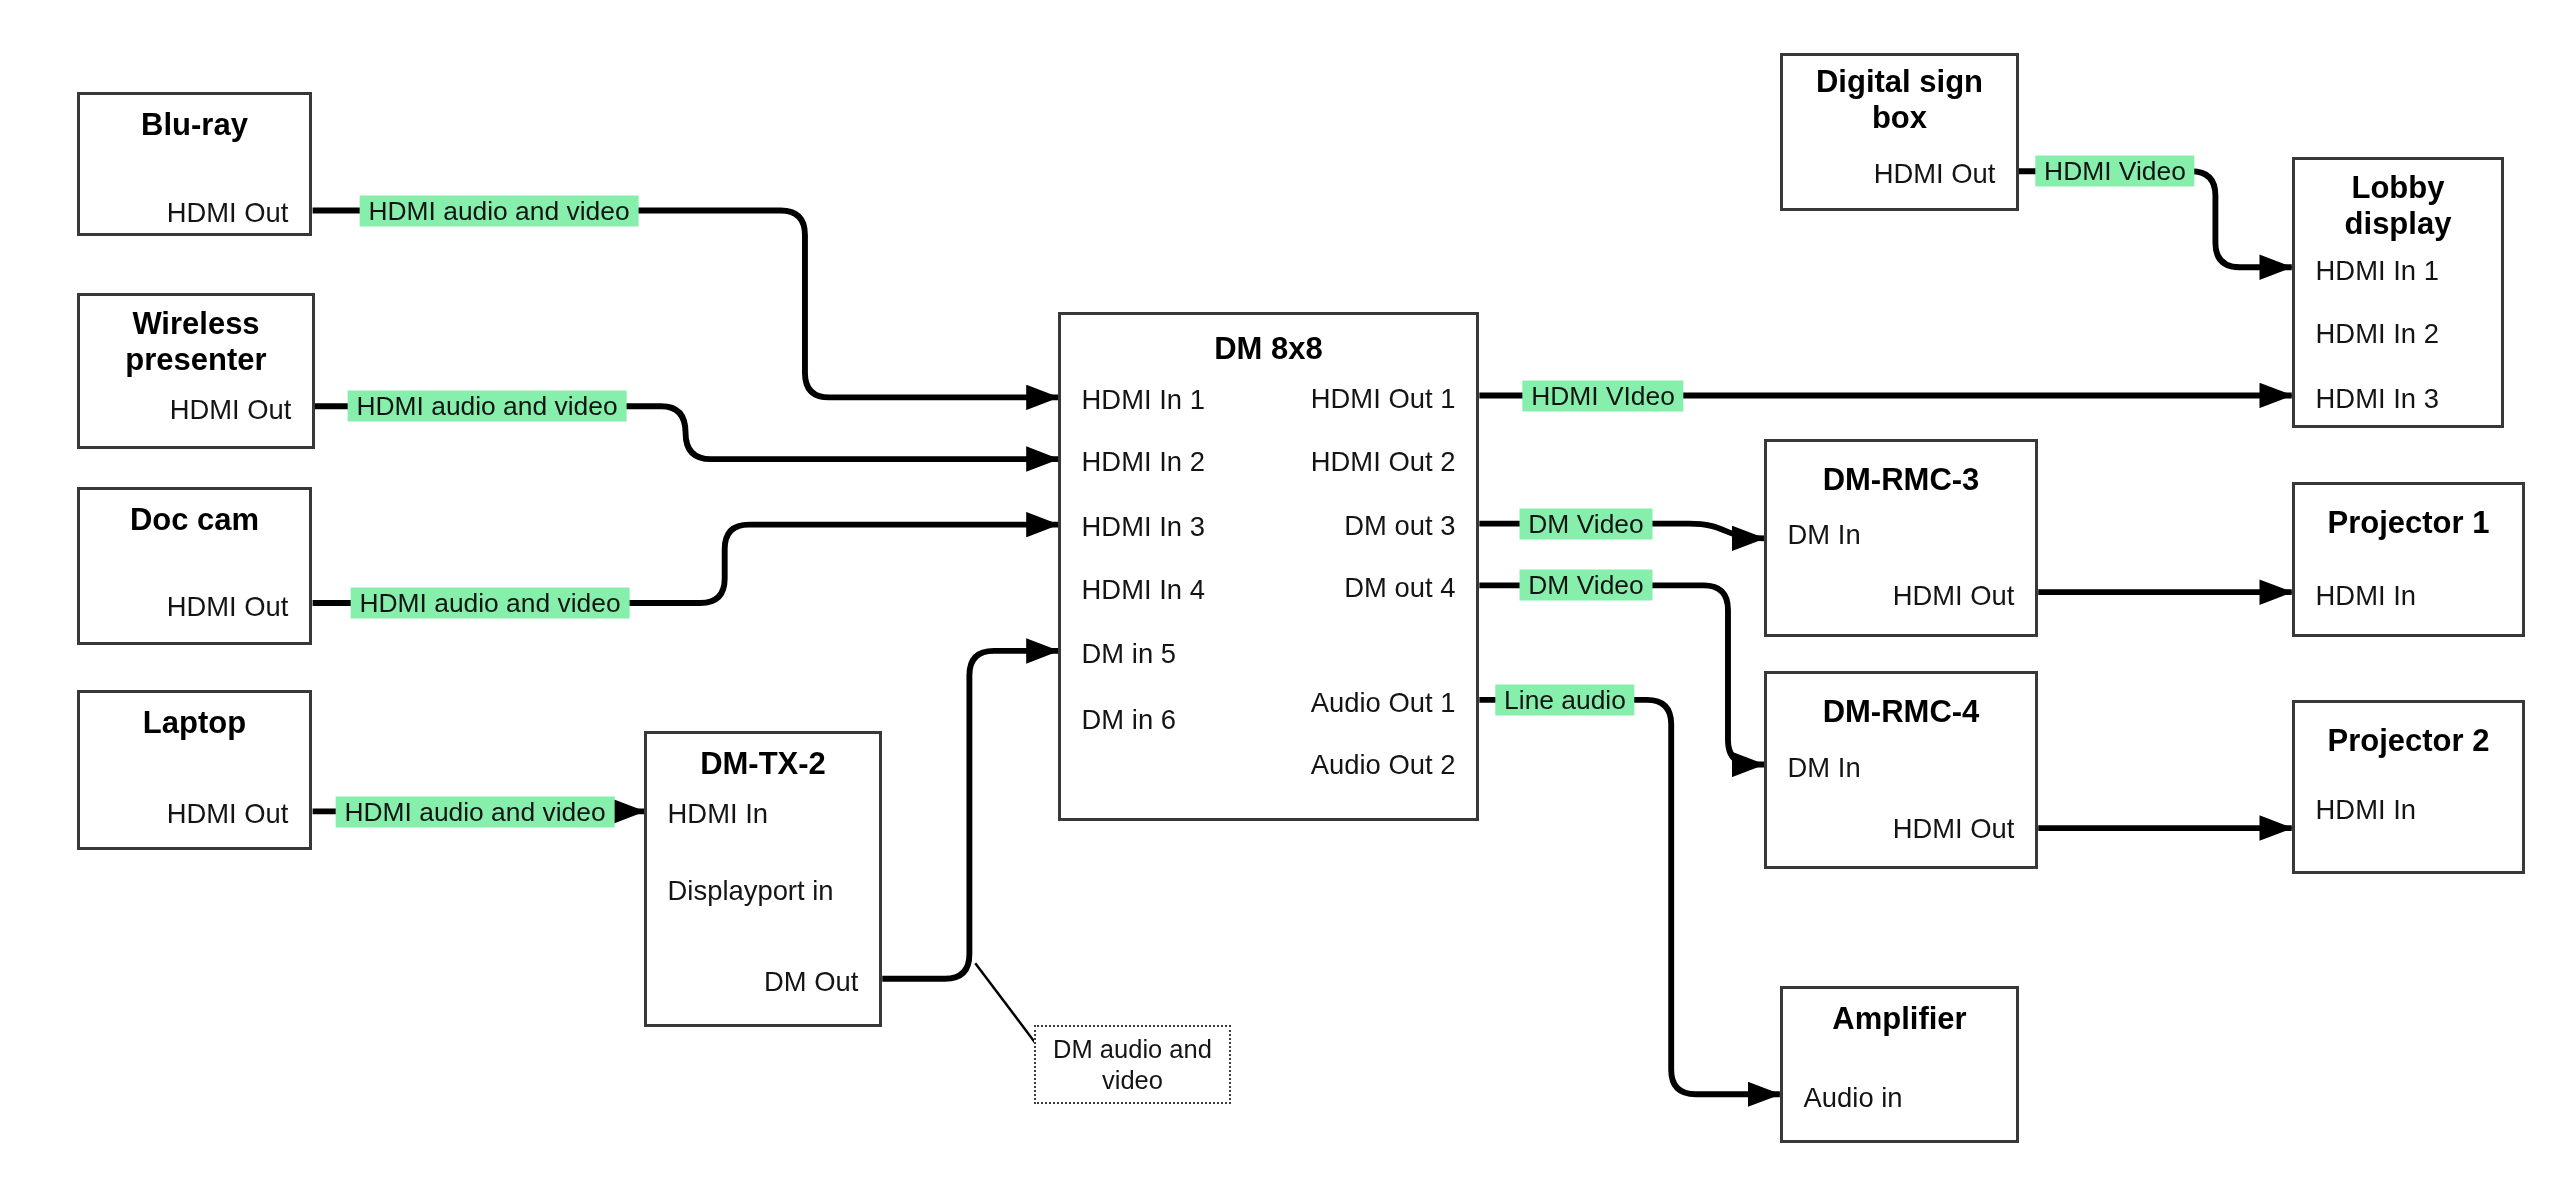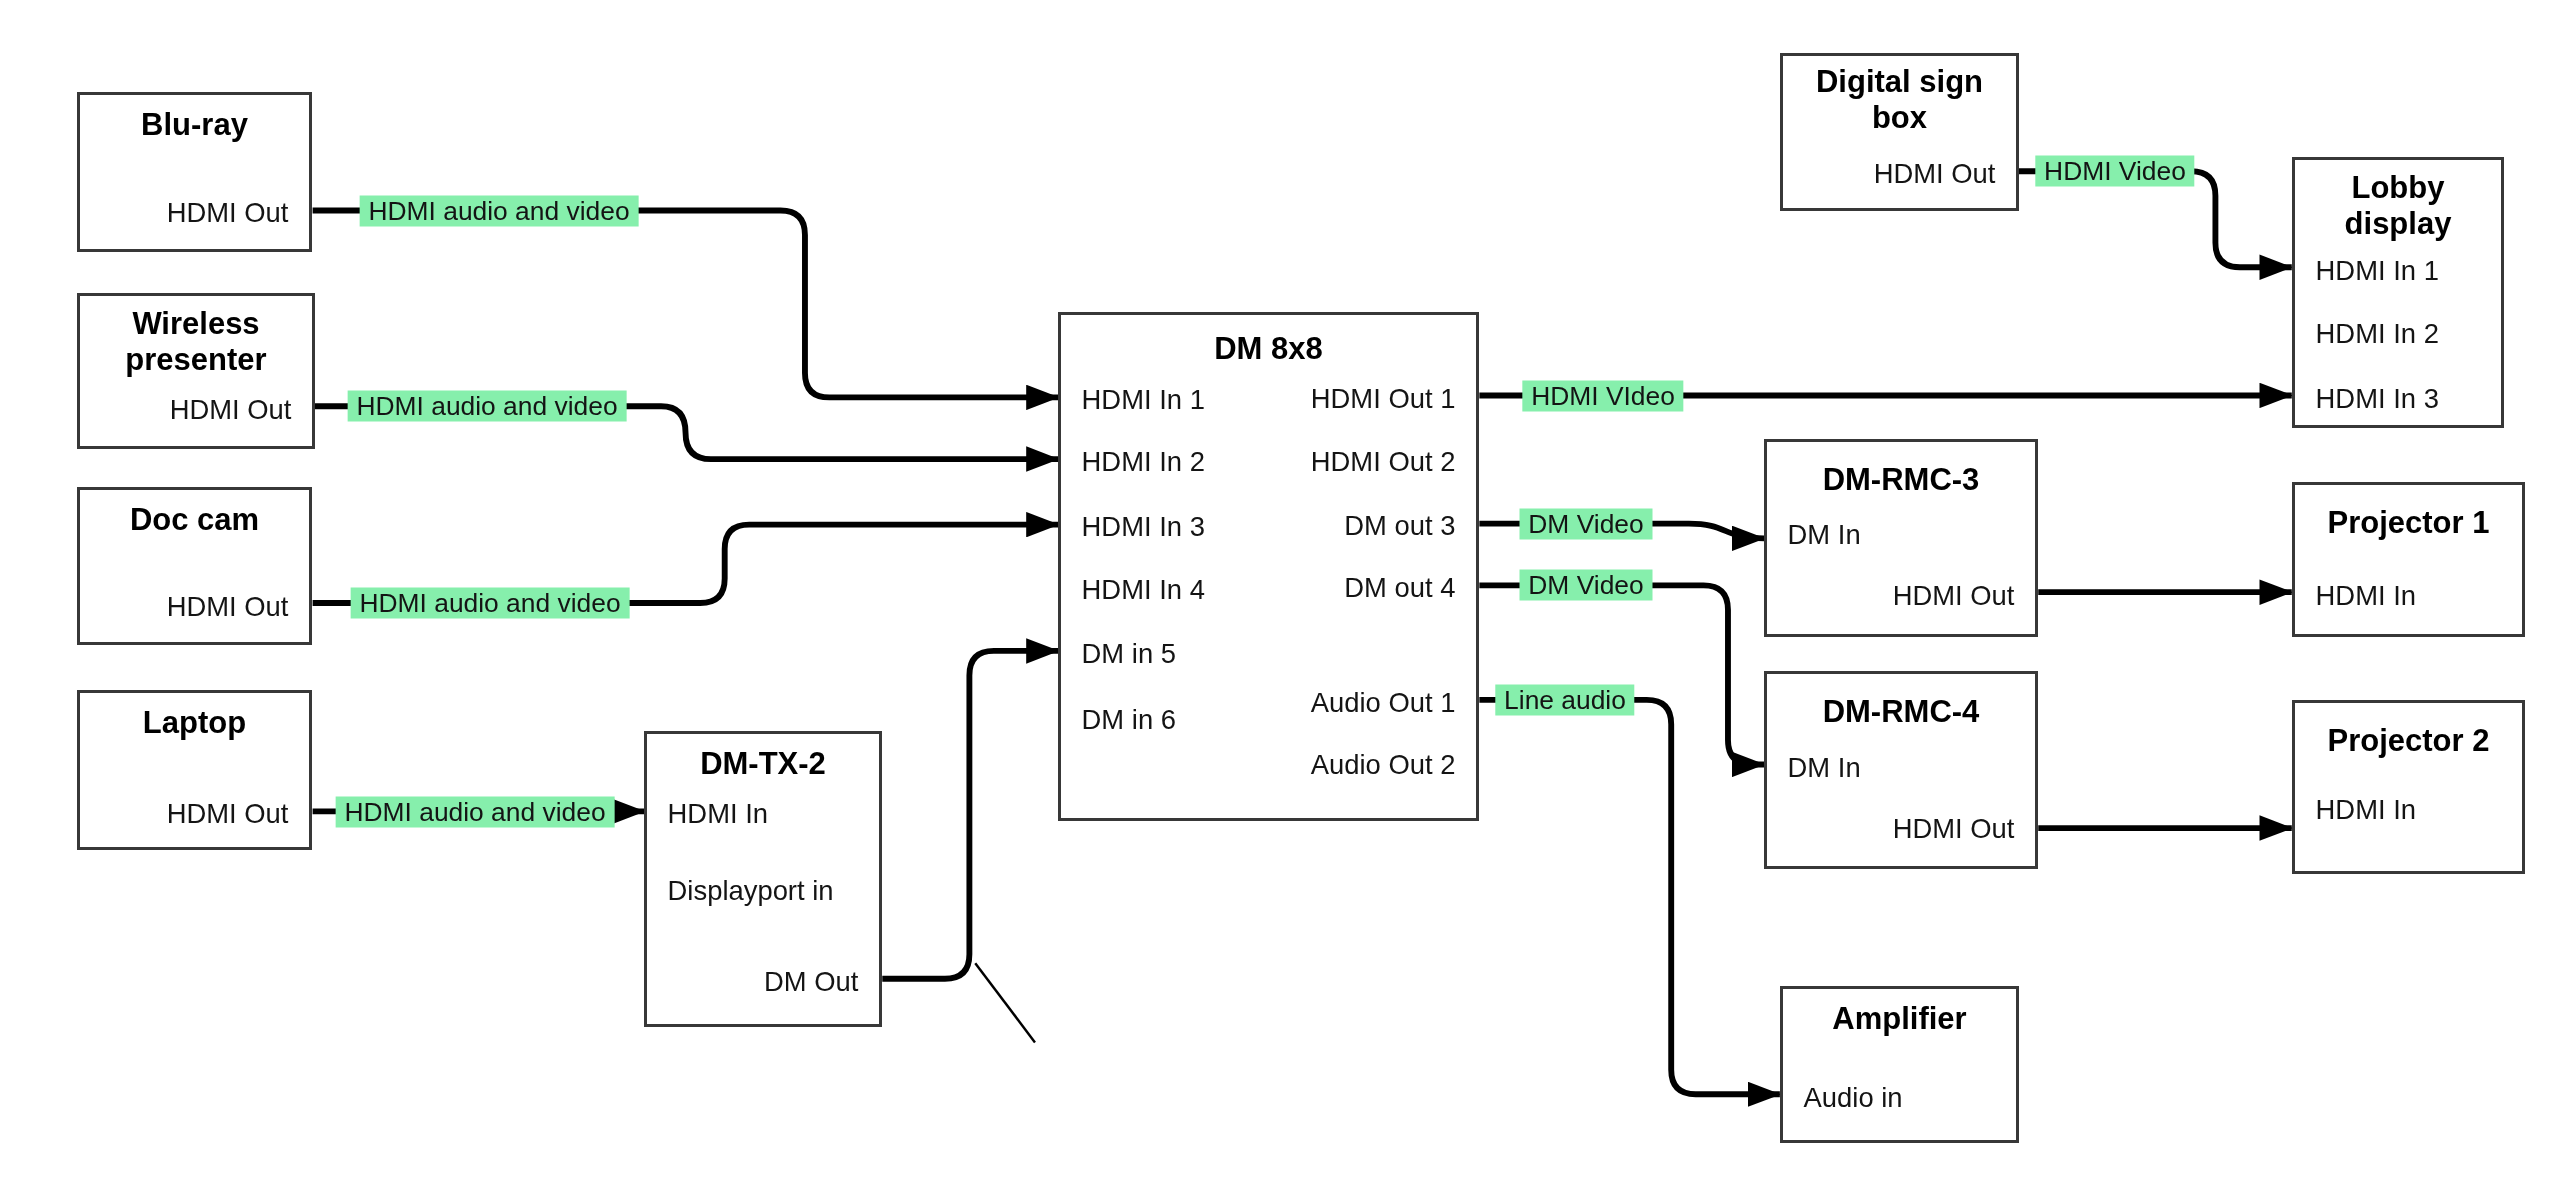--- a/index.html
+++ b/index.html
@@ -56,21 +56,21 @@
       <path d="M 1511 535 H 1725 C 1765 535 1760 550 1802 550" marker-end="url(#arrow)"></path>
       <path d="M 1511 598 H 1740 Q 1765 598 1765 623 V 756 Q 1765 781 1790 781 H 1802" marker-end="url(#arrow)"></path>
       <path d="M 1511 715 H 1682 Q 1707 715 1707 740 V 1093 Q 1707 1118 1732 1118 H 1818" marker-end="url(#arrow)"></path>
       <path d="M 2082 605 H 2341" marker-end="url(#arrow)"></path>
       <path d="M 2082 846 H 2341" marker-end="url(#arrow)"></path>
       <path d="M 2062 175 H 2238 Q 2263 175 2263 200 V 248 Q 2263 273 2288 273 H 2341" marker-end="url(#arrow)"></path>
     </g>
     <path d="M 996 984 L 1057 1065" fill="none" stroke="#000000" stroke-width="2.5"></path>
   </svg>
 
-  <div class="node" style="left:77px;top:92px;width:235px;height:160px">
+  <div class="node" style="left:77px;top:92px;width:235px;height:144px">
     <div class="title">Blu-ray</div>
     <span class="port r" style="top:118px">HDMI Out</span>
   </div>
 
   <div class="node" style="left:77px;top:293px;width:238px;height:156px">
     <div class="title" style="top:9.8px">Wireless
 presenter</div>
     <span class="port r" style="top:114px">HDMI Out</span>
   </div>
 
@@ -151,15 +151,17 @@
   <span class="link-label" style="left:499px;top:211px">HDMI audio and video</span>
   <span class="link-label" style="left:487px;top:406px">HDMI audio and video</span>
   <span class="link-label" style="left:490px;top:603px">HDMI audio and video</span>
   <span class="link-label" style="left:475px;top:812px">HDMI audio and video</span>
   <span class="link-label" style="left:1603px;top:396px">HDMI VIdeo</span>
   <span class="link-label" style="left:1586px;top:524px">DM Video</span>
   <span class="link-label" style="left:1586px;top:585px">DM Video</span>
   <span class="link-label" style="left:1565px;top:700px">Line audio</span>
   <span class="link-label" style="left:2115px;top:171px">HDMI Video</span>
 
+  <div class="callout" style="left:1034px;top:1025px;width:197px;height:79px">DM audio and
+video</div>
 
 </div>
 
 
 </body></html>

